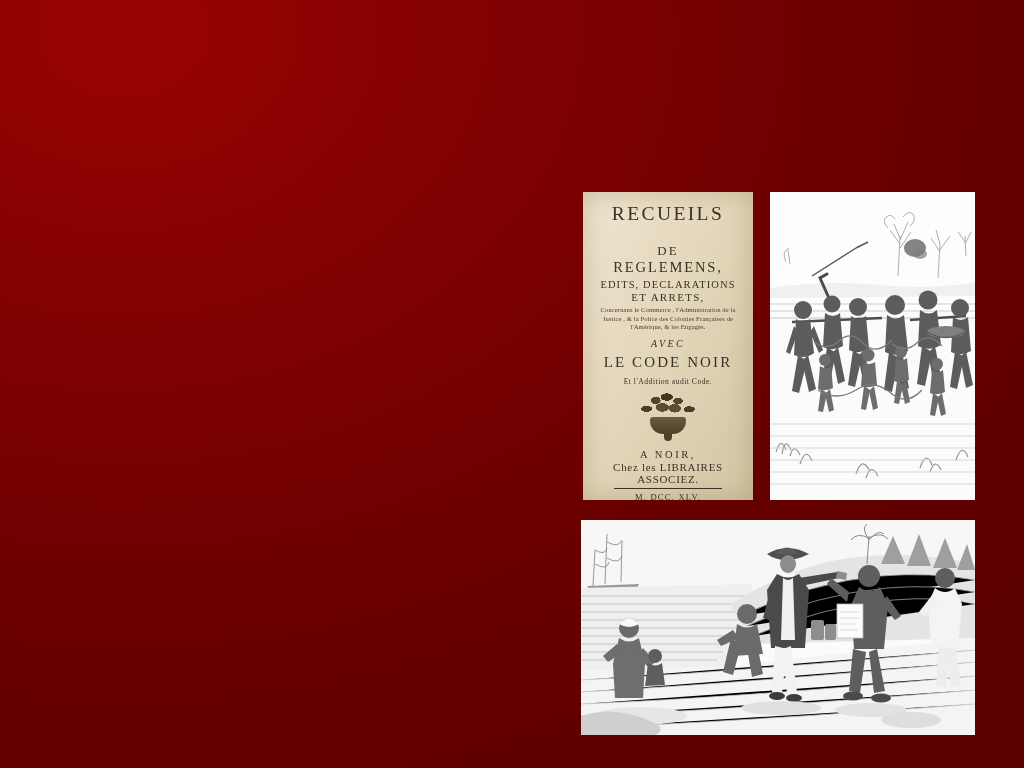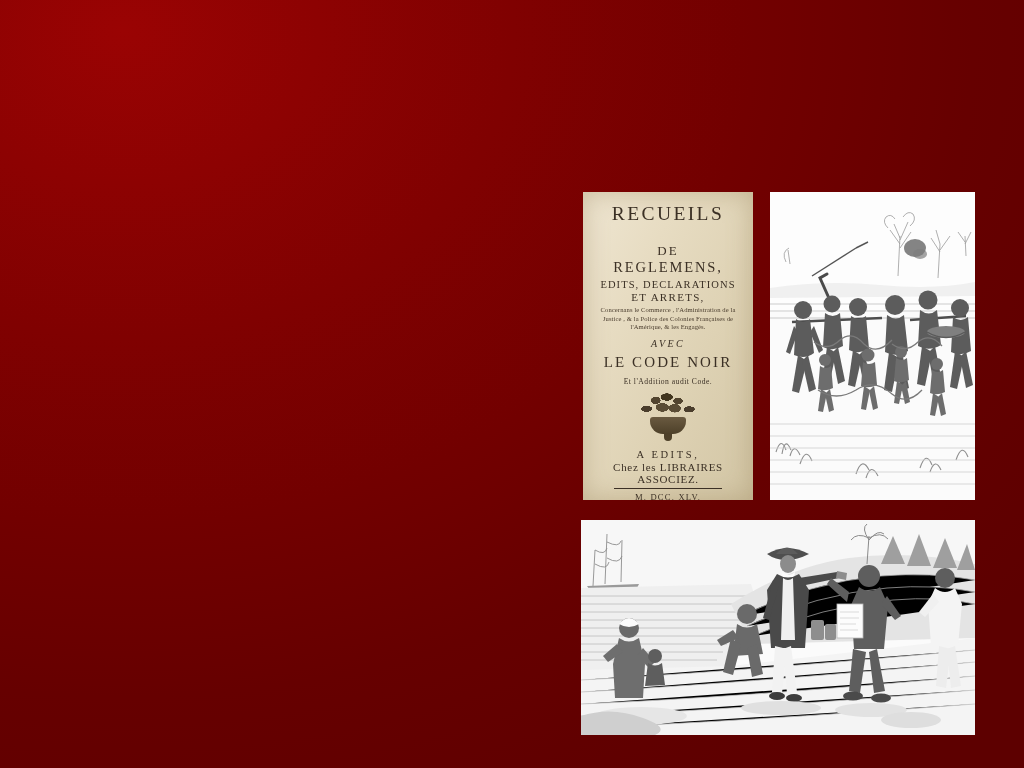--- a/index.html
+++ b/index.html
@@ -278,21 +278,21 @@
       <div class="bk-avec">AVEC</div>
       <div class="bk-codenoir">LE CODE NOIR</div>
       <div class="bk-addition">Et l'Addition audit Code.</div>
 
       <div id="book-vignette">
         <div class="leaves"></div>
         <div class="basket"></div>
         <div class="stem"></div>
       </div>
 
-      <div class="bk-paris">A EDITS,</div>
+      <div class="bk-paris">A NOIR,</div>
       <div class="bk-libraires">Chez les LIBRAIRES ASSOCIEZ.</div>
       <div class="bk-rule"></div>
       <div class="bk-year">M. DCC. XLV.</div>
     </div>
   </div>
 
   <div class="img-frame" id="coffle-image">
     <svg class="engraving-canvas" viewBox="0 0 205 308" preserveAspectRatio="none">
       <rect class="eng-bg" x="0" y="0" width="205" height="308"></rect>
 

